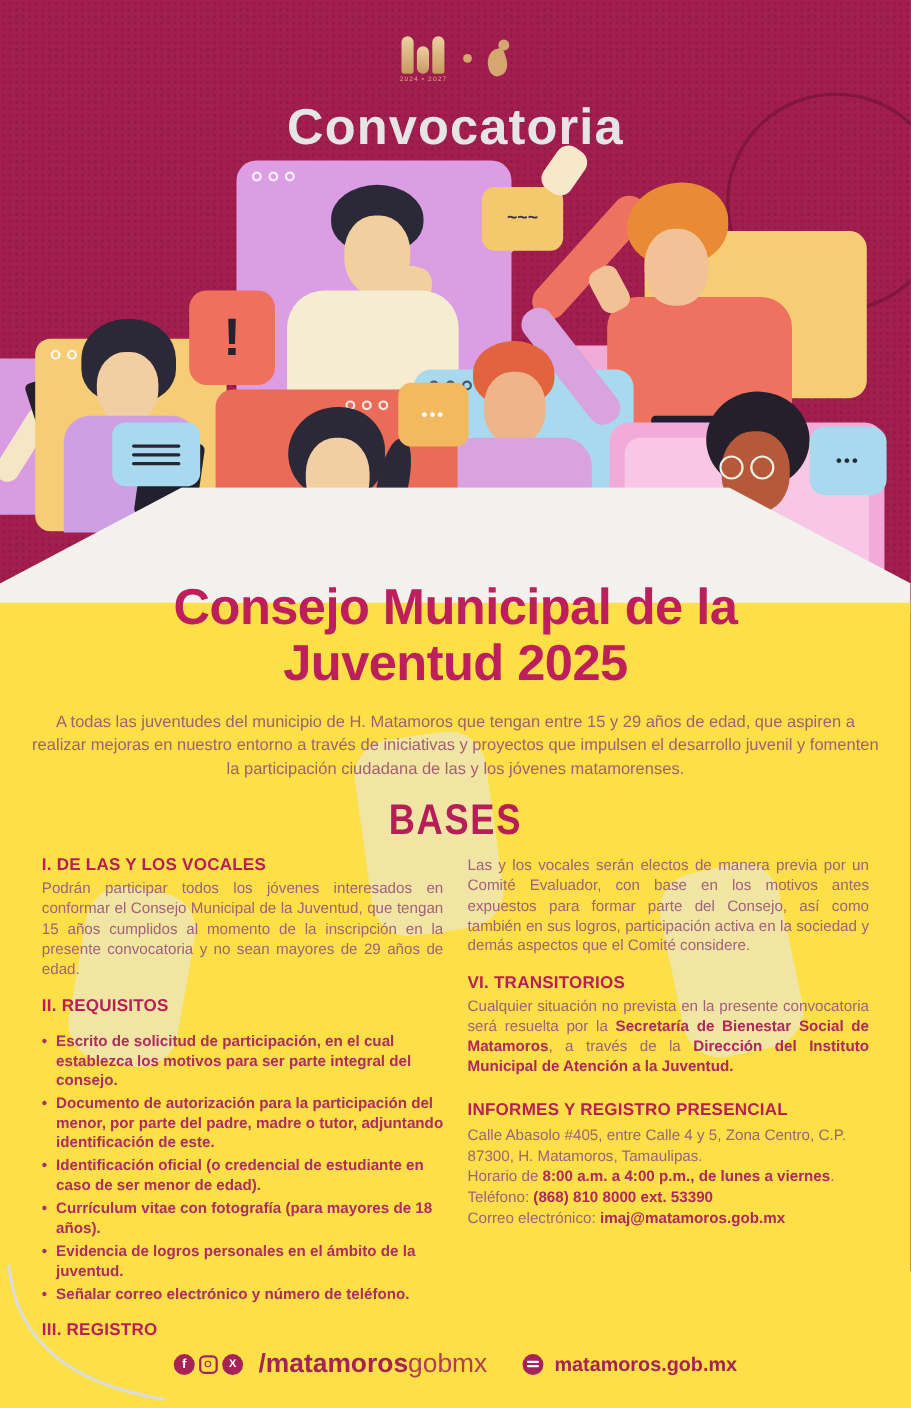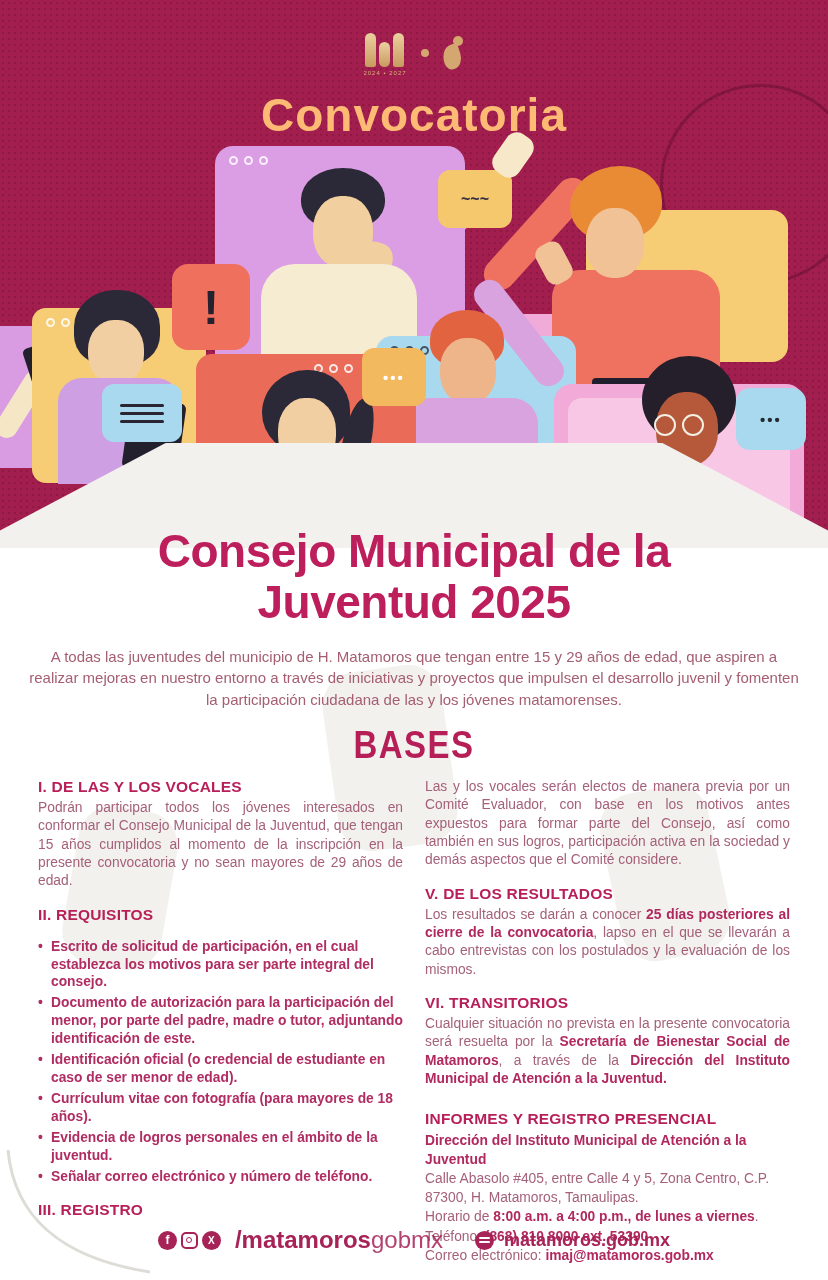--- a/index.html
+++ b/index.html
@@ -23,37 +23,37 @@
   .mark-bars i:nth-child(3){height:34px;}
   .logo-years{font-size:6px;color:#d9b07a;letter-spacing:1px;margin-top:3px;}
   .logo-dot{width:8px;height:8px;border-radius:50%;background:#d4a770;}
   .logo-fig{position:relative;width:22px;height:34px;}
   .logo-fig .fh{position:absolute;left:10px;top:0;width:10px;height:10px;border-radius:50%;background:#d4a770;}
   .logo-fig .fb{position:absolute;left:0;top:9px;width:18px;height:24px;background:#d4a770;border-radius:70% 20% 60% 40%;transform:rotate(-18deg);}
   .logo-text{text-align:left;color:#d6ab74;line-height:1;}
   .logo-caption{font-size:6.5px;letter-spacing:.4px;color:#d2a76f;opacity:.85;margin-bottom:2px;}
   .logo-l1{font-size:14px;font-weight:bold;letter-spacing:.3px;}
   .logo-l2{font-size:22px;font-weight:bold;letter-spacing:.4px;margin-top:1px;}
-  #convocatoria{margin-top:6px;font-size:46px;font-weight:bold;color:#fdba74;letter-spacing:1px;}
+  #convocatoria{margin-top:6px;font-size:46px;font-weight:bold;color:#e5e5e5;letter-spacing:1px;}
   
   #illustration{position:absolute;top:118px;left:0;width:828px;height:420px;z-index:2;}
   .shape{position:absolute;}
   .win{position:absolute;}
   .dotrow{position:absolute;top:10px;left:14px;display:flex;gap:6px;}
   .dotrow b{width:9px;height:9px;border:2px solid rgba(255,255,255,.85);border-radius:50%;}
   .dotrow.dark b{border-color:rgba(30,28,46,.7);}
   .bubble{position:absolute;display:flex;align-items:center;justify-content:center;font-weight:bold;}
   .bubble::after{content:"";position:absolute;width:15px;height:15px;background:inherit;bottom:-5px;left:13px;transform:rotate(45deg);border-radius:3px;z-index:-1;}
   .bubble.tail-r::after{left:auto;right:15px;}
   .blines{display:flex;flex-direction:column;gap:5px;}
   .blines i{display:block;width:44px;height:3px;background:#2a2433;border-radius:2px;}
   
   #table-top{position:absolute;top:443px;left:0;width:828px;height:115px;background:#f2f1ee;
     clip-path:polygon(20% 0,80% 0,100% 76%,100% 100%,0 100%,0 76%);z-index:3;}
-  #content{position:absolute;top:548px;left:0;right:0;bottom:0;background:#ffffff;z-index:4;}
+  #content{position:absolute;top:548px;left:0;right:0;bottom:0;background:#fde047;z-index:4;}
   .wm{position:absolute;background:#e9e7e2;opacity:.6;border-radius:34px;z-index:0;}
   #main-title{position:relative;z-index:1;margin-top:-22px;text-align:center;
     font-size:46px;line-height:51px;font-weight:bold;color:#bd1e5c;letter-spacing:-.5px;}
   #intro{position:relative;z-index:1;width:770px;margin:18px auto 0;text-align:center;
     font-size:15px;line-height:1.42;color:#a55e72;}
   #bases{position:relative;z-index:1;text-align:center;margin-top:16px;}
   #bases span{display:inline-block;font-size:33px;font-weight:bold;color:#b51e56;
     letter-spacing:1.5px;transform:scaleY(1.18);}
   #columns{position:relative;z-index:1;display:flex;gap:22px;padding:14px 38px 0;}
   .col{flex:1;min-width:0;}
@@ -268,30 +268,25 @@
           <div class="sec-h">III. REGISTRO</div>
 
         </div>
       </div>
 
       <div class="col">
         <div class="sec">
           <div class="sec-b">Las y los vocales serán electos de manera previa por un Comité Evaluador, con base en los motivos antes expuestos para formar parte del Consejo, así como también en sus logros, participación activa en la sociedad y demás aspectos que el Comité considere.</div>
         </div>
         <div class="sec">
-          <div class="sec-h">V. DE LOS RESULTADOS</div>
-          <div class="sec-b">Los resultados se darán a conocer <b>25 días posteriores al cierre de la convocatoria</b>, lapso en el que se llevarán a cabo entrevistas con los postulados y la evaluación de los mismos.</div>
-        </div>
-        <div class="sec">
           <div class="sec-h">VI. TRANSITORIOS</div>
           <div class="sec-b">Cualquier situación no prevista en la presente convocatoria será resuelta por la <b>Secretaría de Bienestar Social de Matamoros</b>, a través de la <b>Dirección del Instituto Municipal de Atención a la Juventud.</b></div>
         </div>
         <div class="sec" style="margin-top:22px;">
           <div class="sec-h">INFORMES Y REGISTRO PRESENCIAL</div>
-          <div class="informes-line"><b>Dirección del Instituto Municipal de Atención a la Juventud</b></div>
           <div class="informes-line">Calle Abasolo #405, entre Calle 4 y 5, Zona Centro, C.P. 87300, H. Matamoros, Tamaulipas.</div>
           <div class="informes-line">Horario de <b>8:00 a.m. a 4:00 p.m., de lunes a viernes</b>.</div>
           <div class="informes-line">Teléfono: <b>(868) 810 8000 ext. 53390</b></div>
           <div class="informes-line">Correo electrónico: <b>imaj@matamoros.gob.mx</b></div>
 
         </div>
       </div>
     </div>
 
     <svg id="curl" width="150" height="130">

